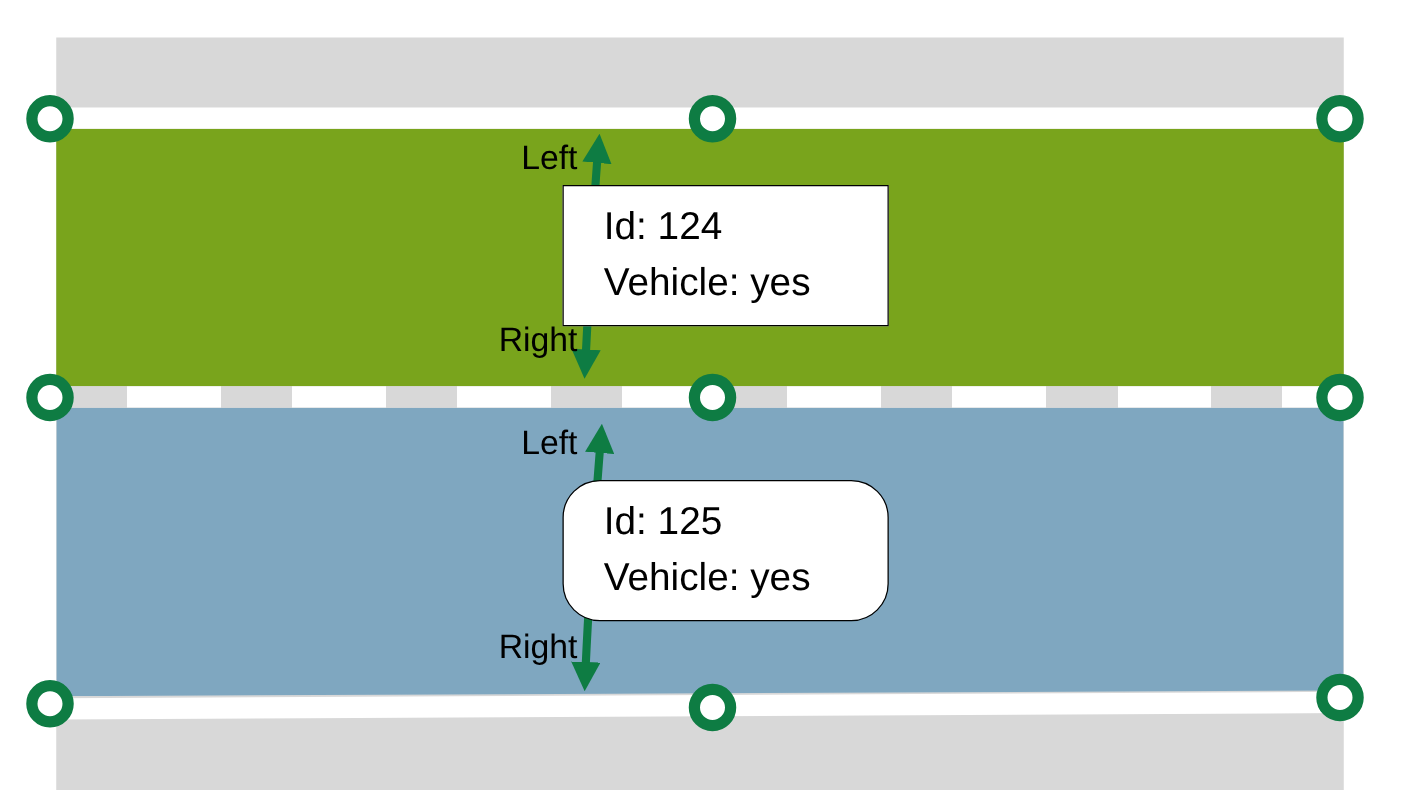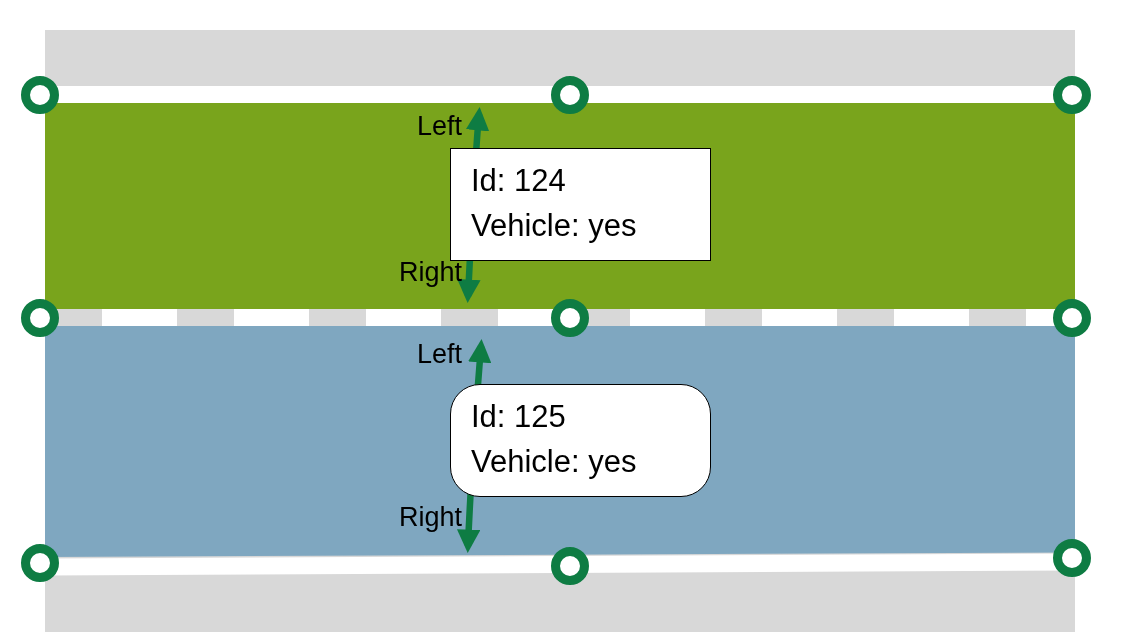--- a/index.html
+++ b/index.html
@@ -33,21 +33,21 @@
   .ah{fill:var(--accent);stroke:none;}
   .dir-label{position:absolute;font-size:27px;color:var(--text);text-align:right;}
   .left1{left:396px;top:111px;width:66px;}
   .right1{left:372px;top:257px;width:90px;}
   .left2{left:396px;top:339px;width:66px;}
   .right2{left:372px;top:502px;width:90px;}
   .info{
     position:absolute;left:450px;width:261px;height:113px;
     background:var(--box-bg);border:1px solid var(--box-border);
     color:var(--text);font-size:31px;line-height:1.45;
-    padding:10px 0 0 20px;
+    padding:10px 0 0 32px;
   }
   .box1{top:148px;}
   .box2{top:384px;border-radius:30px;}
   .node{
     position:absolute;width:20px;height:20px;box-sizing:content-box;
     border:9px solid var(--accent);border-radius:50%;background:#ffffff;
   }
 </style>
 </head>
 <body>

